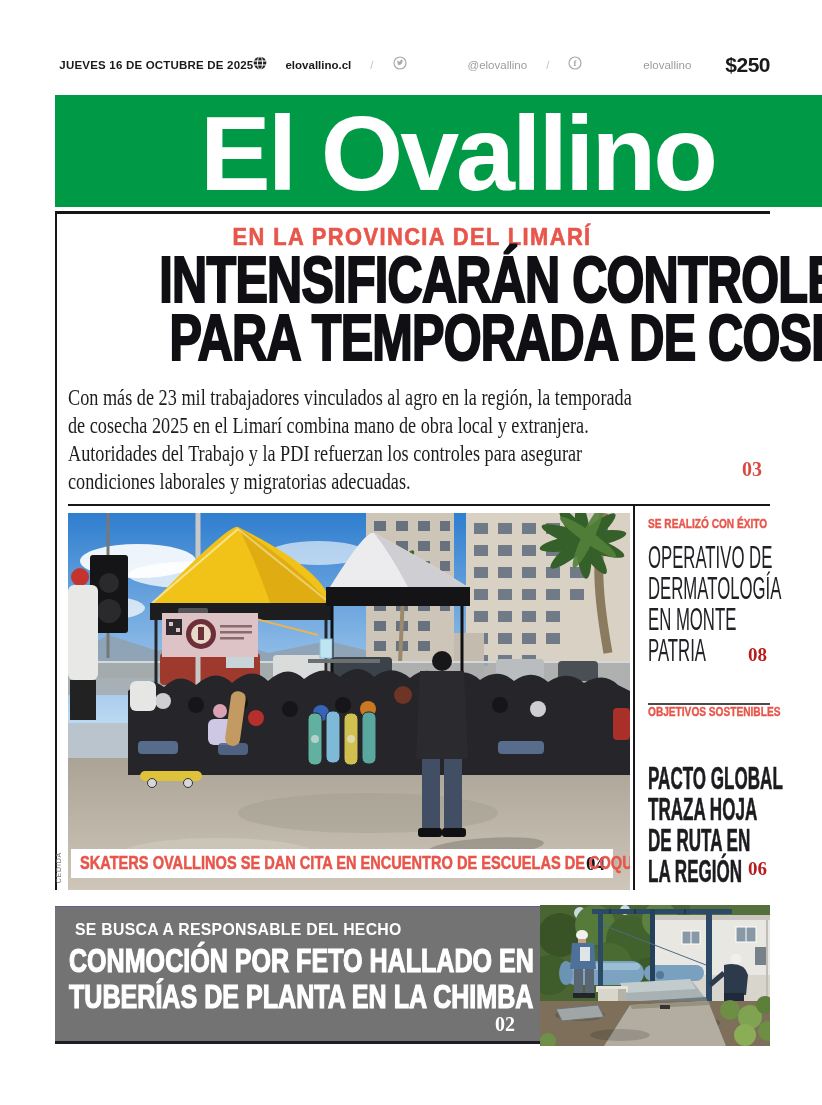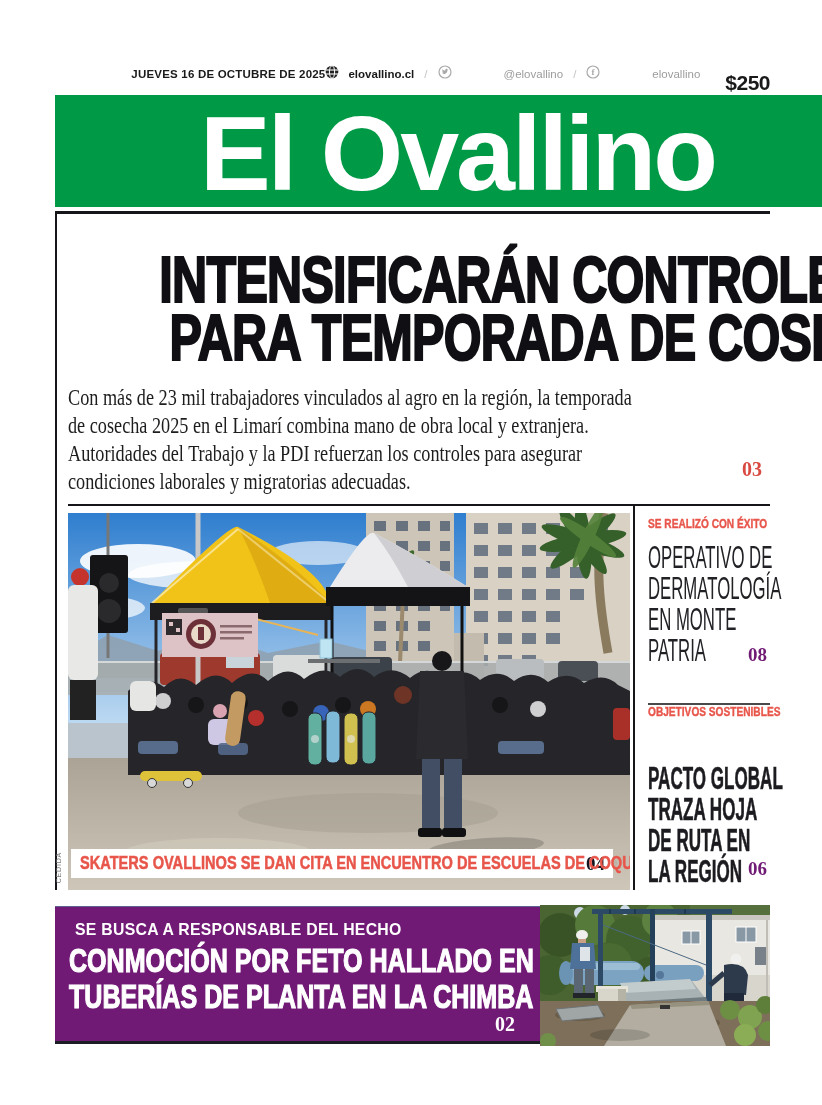--- a/index.html
+++ b/index.html
@@ -5,25 +5,25 @@
   html,body{margin:0;padding:0;background:#ffffff;}
   .page{position:relative;width:822px;height:1105px;background:#ffffff;overflow:hidden;
         font-family:"Liberation Sans",sans-serif;color:#1a1a1a;}
   .abs{position:absolute;}
 
   
   .topbar{left:55px;top:53px;width:715px;display:flex;justify-content:flex-end;align-items:center;}
   .tb-left{display:flex;align-items:baseline;gap:7px;}
   .tb-date{font-size:11.5px;font-weight:bold;letter-spacing:.2px;}
   .tb-edition{font-size:11.5px;color:#9c9c9c;}
-  .tb-right{display:flex;align-items:center;gap:9px;}
+  .tb-right{display:flex;align-items:center;gap:18px;}
   .tb-link{font-size:11.5px;font-weight:bold;color:#1a1a1a;}
   .tb-handle{font-size:11.5px;color:#9c9c9c;margin-left:43px;}
   .tb-sep{font-size:11.5px;color:#c4c4c4;padding:0 1px;}
-  .tb-price{font-size:21px;font-weight:bold;margin-left:16px;letter-spacing:-.5px;margin-top:18px;}
+  .tb-price{font-size:21px;font-weight:bold;margin-left:16px;letter-spacing:-.5px;}
   .icon-svg{display:block;}
 
   
   .masthead{left:55px;top:95px;width:805px;height:112px;background:#009a47;
             display:flex;align-items:flex-end;justify-content:center;}
   .masthead-title{color:#fff;font-size:106px;font-weight:bold;letter-spacing:-3px;
                   line-height:100px;transform:translateY(-4px);white-space:nowrap;}
 
   .rule-top{left:55px;top:211px;width:715px;height:3px;background:#16161a;}
   .vrule-left{left:55px;top:214px;width:2px;height:676px;background:#16161a;}
@@ -62,27 +62,27 @@
   .sb1-kicker{left:648px;top:514px;}
   .sb2-kicker{left:648px;top:702px;}
   .sb-headline{width:122px;}
   .sb-headline .line{height:31px;line-height:31px;white-space:nowrap;}
   .sb1-headline{left:648px;top:542px;}
   .sb1-headline .line span{display:inline-block;white-space:nowrap;font-size:31px;font-weight:400;
         color:#222226;transform:scaleX(.54);transform-origin:left center;}
   .sb2-headline{left:648px;top:763px;}
   .sb2-headline .line span{display:inline-block;white-space:nowrap;font-size:31px;font-weight:bold;
         color:#1c1c20;-webkit-text-stroke:.6px #1c1c20;transform:scaleX(.55);transform-origin:left center;}
-  .sb-page{font-family:"Liberation Serif",serif;font-weight:bold;font-size:19px;color:#701a75;}
+  .sb-page{font-family:"Liberation Serif",serif;font-weight:bold;font-size:19px;color:#b91c1c;}
   .sb1-page{left:748px;top:644px;}
   .sb2-page{left:748px;top:858px;}
   .sb-divider{left:648px;top:703px;width:122px;height:2px;background:#4a4a4a;}
 
   
-  .purple-box{left:55px;top:906px;width:715px;height:138px;background:#701a75;
+  .purple-box{left:55px;top:906px;width:715px;height:138px;background:#737373;
         border-top:1px solid #5d6090;border-bottom:3px solid #1d1d26;box-sizing:border-box;}
   .pb-kicker{position:absolute;left:20px;top:13px;}
   .pb-kicker span{display:inline-block;white-space:nowrap;font-size:17px;font-weight:bold;color:#fff;
         letter-spacing:.3px;transform:scaleX(.93);transform-origin:left center;}
   .pb-headline{position:absolute;left:14px;top:36px;}
   .pb-headline .line{height:36px;line-height:36px;white-space:nowrap;}
   .pb-headline .line span{display:inline-block;white-space:nowrap;font-size:33px;font-weight:bold;
         color:#fff;-webkit-text-stroke:1.2px #fff;transform:scaleX(.76);transform-origin:left center;}
   .pb-page{position:absolute;left:440px;top:106px;font-family:"Liberation Serif",serif;
         font-weight:bold;font-size:20px;color:#fff;}
@@ -127,20 +127,23 @@
       <span class="tb-price">$250</span>
     </div>
   </div>
 
   <div class="abs masthead">
     <div class="masthead-title">El Ovallino</div>
   </div>
   <div class="abs rule-top"></div>
   <div class="abs vrule-left"></div>
 
+  <div class="abs lead-kicker">
+    <span>EN LA PROVINCIA DEL LIMARÍ</span>
+  </div>
   <div class="abs headline">
     <div class="headline-line"><span>INTENSIFICARÁN CONTROLES</span></div>
     <div class="headline-line"><span>PARA TEMPORADA DE COSECHA</span></div>
   </div>
   <div class="abs summary">
     <div class="summary-line"><span>Con más de 23 mil trabajadores vinculados al agro en la región, la temporada</span></div>
     <div class="summary-line"><span>de cosecha 2025 en el Limarí combina mano de obra local y extranjera.</span></div>
     <div class="summary-line"><span>Autoridades del Trabajo y la PDI refuerzan los controles para asegurar</span></div>
     <div class="summary-line"><span>condiciones laborales y migratorias adecuadas.</span></div>
   </div>

